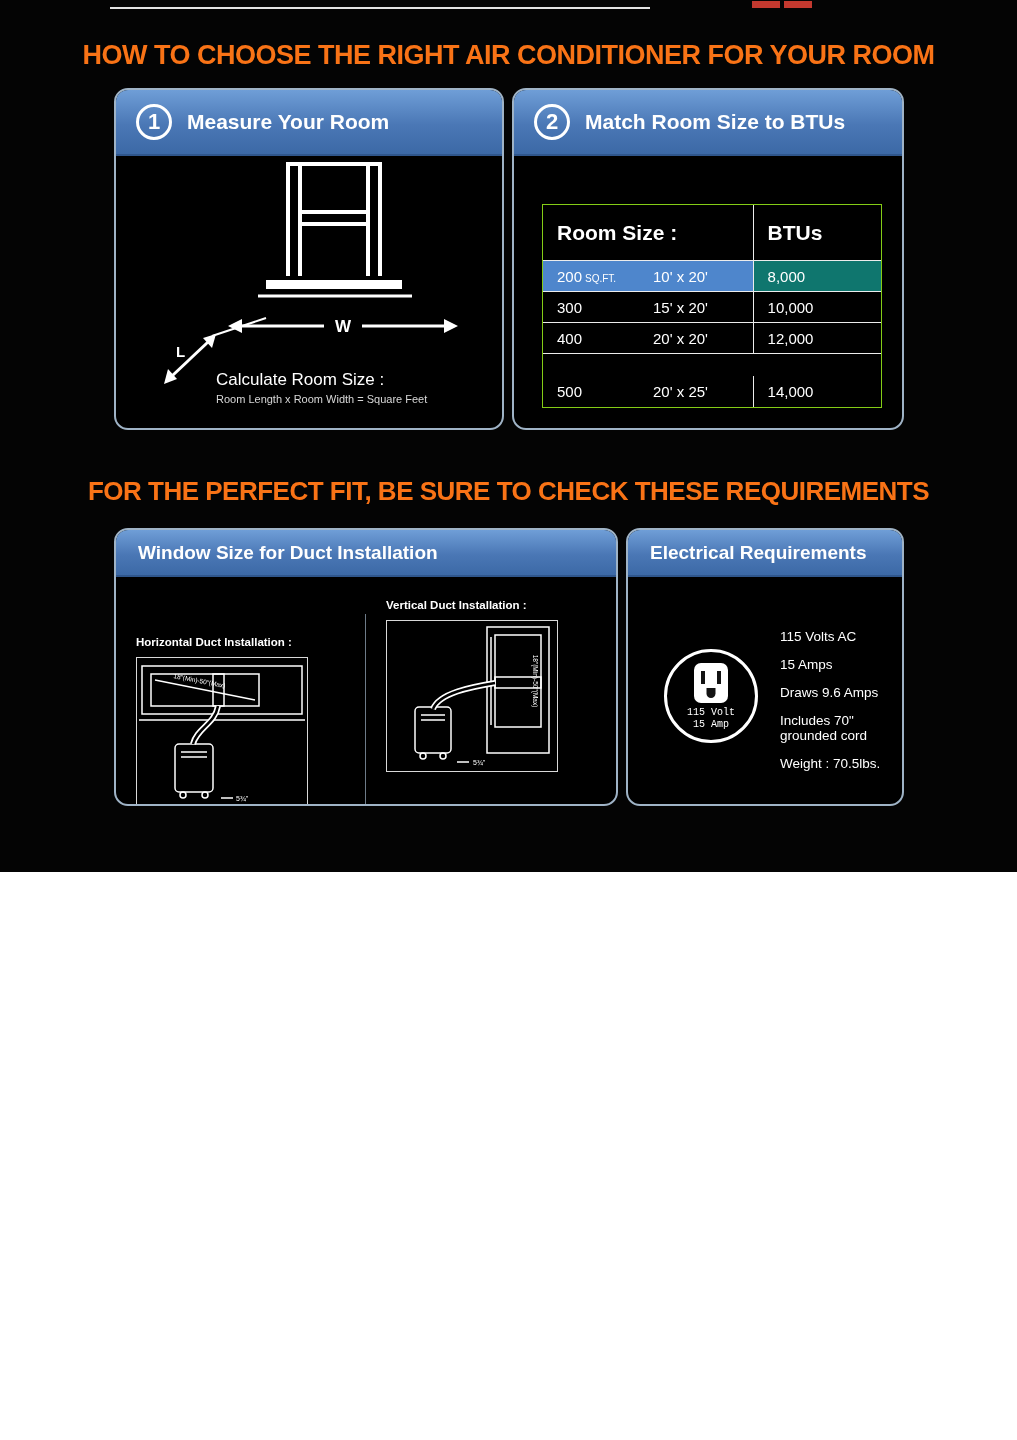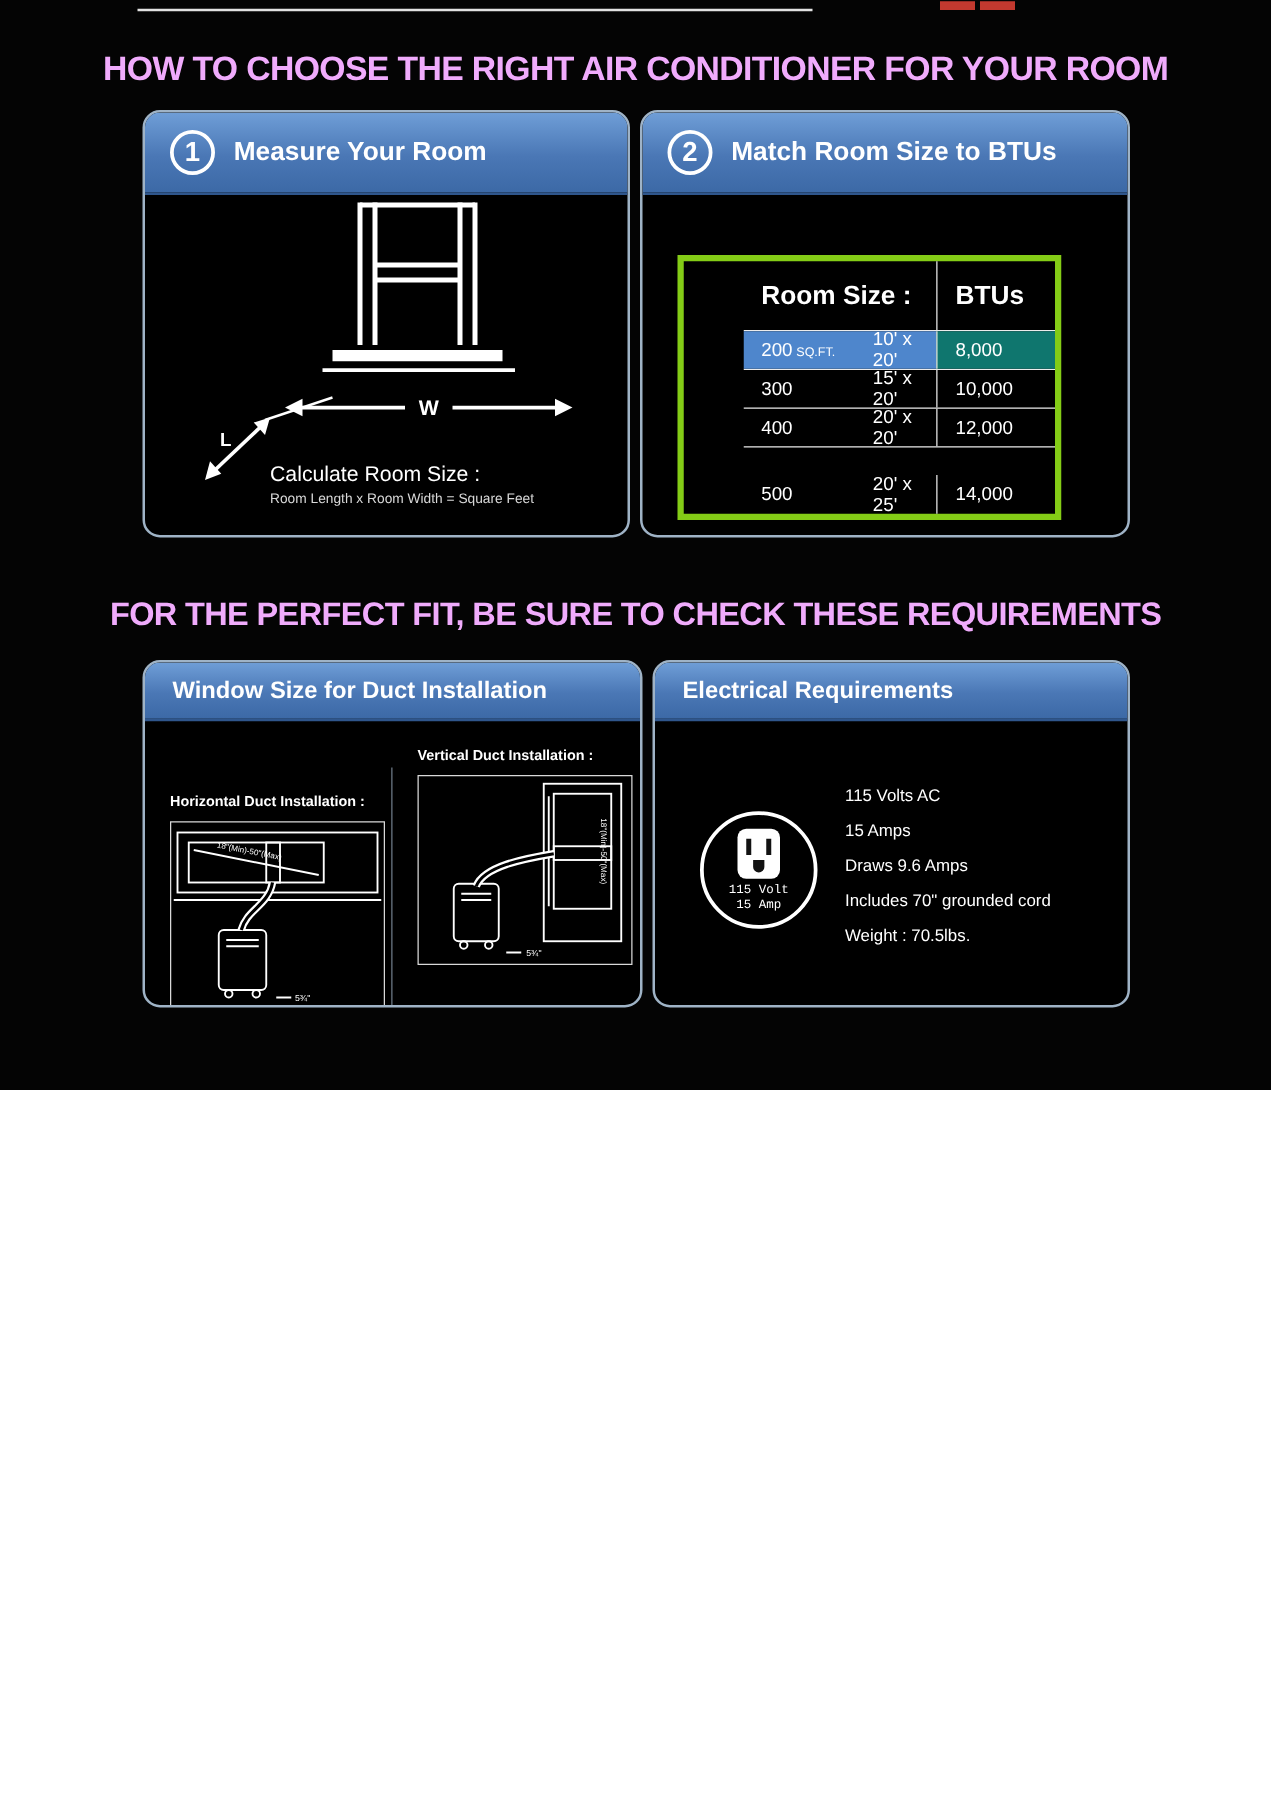--- a/index.html
+++ b/index.html
@@ -4,49 +4,49 @@
 <style>
   * { box-sizing: border-box; margin: 0; padding: 0; }
   body { background: #ffffff; font-family: "Liberation Sans", sans-serif; }
   .page { position: relative; width: 1017px; height: 1440px; background: #ffffff; overflow: hidden; }
   .hero { position: absolute; left: 0; top: 0; width: 1017px; height: 872px; background: #040404; color: #fff; }
 
   .top-line { position: absolute; left: 110px; top: 7px; width: 540px; height: 2px; background: #e2e2e2; }
   .red-mark { position: absolute; left: 752px; top: 1px; width: 60px; height: 7px; display: flex; gap: 4px; }
   .red-mark i { flex: 1; background: #c3392f; }
 
-  .title { position: absolute; left: 0; width: 100%; text-align: center; font-weight: 700; color: #f0abfc; letter-spacing: -0.5px; }
+  .title { position: absolute; left: 0; width: 100%; text-align: center; font-weight: 700; color: #f97316; letter-spacing: -0.5px; }
   .t1 { top: 40px; font-size: 27px; }
   .t2 { top: 476px; font-size: 26px; }
 
   .row { position: absolute; left: 114px; width: 790px; display: flex; gap: 8px; }
   .row1 { top: 88px; height: 342px; }
   .row2 { top: 528px; height: 278px; }
 
   .panel { background: #000; border: 2px solid #9fb3c6; border-radius: 14px; overflow: hidden; display: flex; flex-direction: column; }
   .p-step1 { width: 390px; }
   .p-step2 { flex: 1; }
-  .p-window { width: 400px; }
+  .p-window { width: 504px; }
   .p-elec { flex: 1; }
 
   .phead { background: linear-gradient(180deg, #6f9ed7 0%, #4a77b5 55%, #3c69a6 100%); display: flex; align-items: center; flex: 0 0 auto; border-bottom: 2px solid #2f568c; }
   .phead-lg { height: 66px; padding-left: 20px; gap: 15px; }
   .phead-sm { height: 47px; padding-left: 22px; }
   .numbadge { width: 36px; height: 36px; border: 3px solid #fff; border-radius: 50%; display: flex; align-items: center; justify-content: center; font-size: 22px; font-weight: 700; flex: 0 0 auto; }
   .phead-title { font-size: 21px; font-weight: 700; }
   .phead-sm .phead-title { font-size: 19px; }
   .pbody { flex: 1; position: relative; }
 
   .room-svg { position: absolute; left: 0; top: 4px; }
   .room-svg text { font-family: "Liberation Sans", sans-serif; }
   .calc { position: absolute; left: 100px; top: 214px; }
   .calc-title { font-size: 17px; font-weight: 400; }
   .calc-sub { font-size: 11px; color: #d8d8d8; margin-top: 3px; }
 
-  .rs-table { position: absolute; left: 28px; top: 48px; width: 307px; border: 5px solid #84cc16; padding-left: 48px; }
+  .rs-table { position: absolute; left: 28px; top: 48px; width: 340px; border: 1px solid #84cc16; }
   .rs-head { display: flex; height: 56px; border-bottom: 1px solid #ececec; }
   .rs-head .rs-c1, .rs-head .rs-c2 { display: flex; align-items: center; font-size: 21px; font-weight: 700; }
   .rs-c1 { flex: 0 0 62%; padding-left: 14px; }
   .rs-c2 { flex: 1; padding-left: 14px; border-left: 1px solid #ececec; }
   .rs-row { display: flex; height: 31px; border-bottom: 1px solid #ececec; font-size: 15px; }
   .rs-row:last-child { border-bottom: none; margin-top: 22px; }
   .rs-row .rs-c1, .rs-row .rs-c2 { display: flex; align-items: center; }
   .rs-row .sq { width: 96px; display: inline-flex; align-items: baseline; gap: 3px; }
   .rs-row .u { font-size: 10px; }
   .hl .rs-c1 { background: #4e86cc; }

